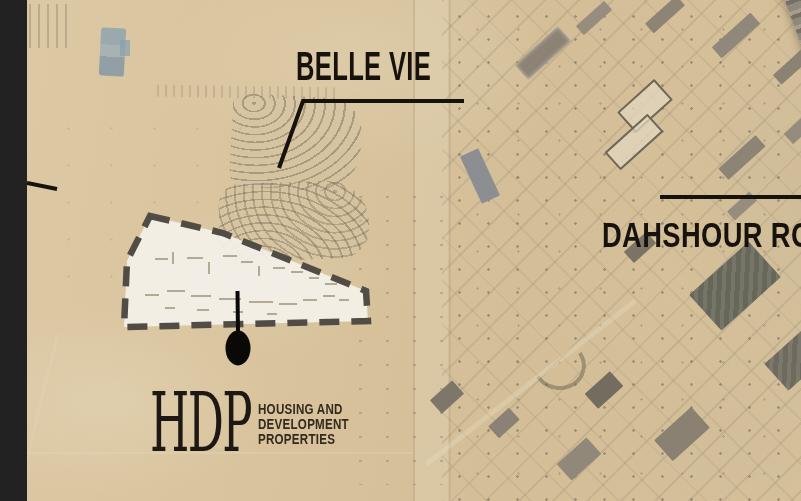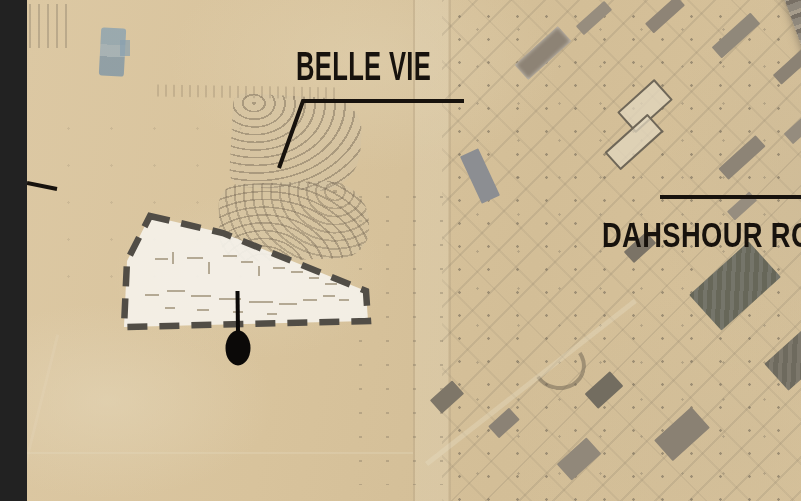--- a/index.html
+++ b/index.html
@@ -163,14 +163,22 @@
     <polyline class="leader" points="437,101 276,101 252,168" stroke="#17120d"></polyline>
     <polyline class="leader" points="633,197 791,197 801,175" stroke="#17120d"></polyline>
     <line class="leader" x1="0" y1="183" x2="30" y2="189" stroke="#17120d"></line>
     <line class="marker-stem" x1="210.5" y1="291" x2="211" y2="332" stroke="#0b0908"></line>
     <ellipse cx="211" cy="348" rx="12.5" ry="17.5" fill="#0b0908"></ellipse>
   </svg>
 
   <div class="lbl lbl-belle">BELLE VIE</div>
   <div class="lbl lbl-dahshour">DAHSHOUR ROAD</div>
 
+  <div class="logo">
+    <div class="logo-acronym">HDP</div>
+    <div class="logo-text">
+      <div>HOUSING AND</div>
+      <div>DEVELOPMENT</div>
+      <div>PROPERTIES</div>
+    </div>
+  </div>
 
 </div>
 
 </body></html>

